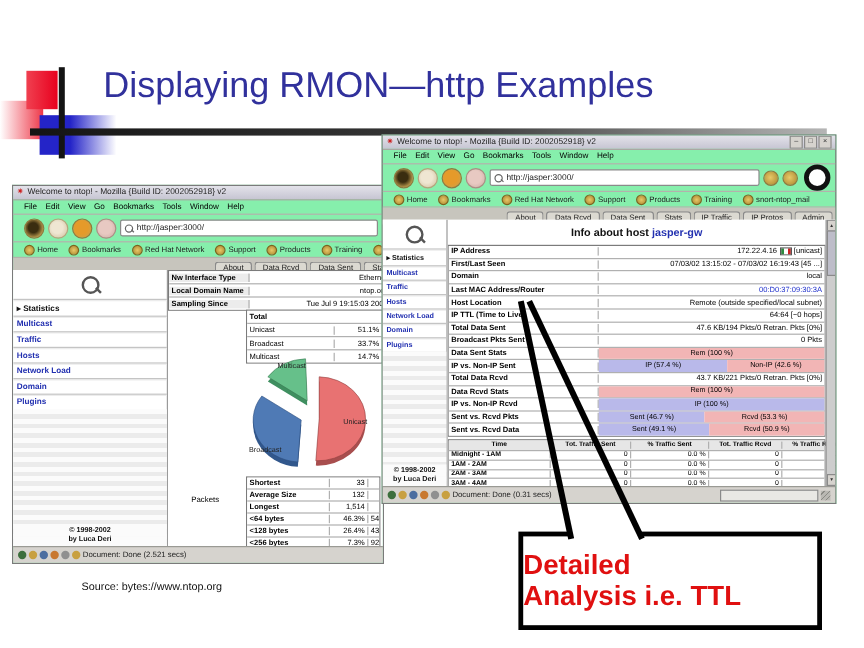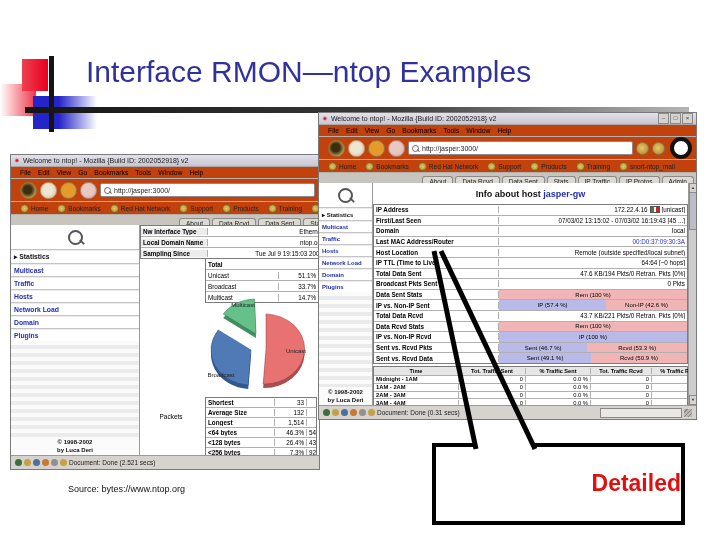--- a/index.html
+++ b/index.html
@@ -11,21 +11,21 @@
   .deco-red-fade{position:absolute;left:0;top:84px;width:36px;height:32px;
     background:linear-gradient(270deg,rgba(235,20,40,.85),rgba(255,255,255,0))}
   .deco-blue{position:absolute;left:33px;top:96px;width:64px;height:33px;
     background:linear-gradient(90deg,#2424c8 40%,rgba(255,255,255,0))}
   .deco-vbar{position:absolute;left:49px;top:56px;width:5px;height:76px;background:#141414}
   .deco-hbar{position:absolute;left:25px;top:107px;width:664px;height:6px;
     background:linear-gradient(90deg,#141414,#3a3a3a 55%,#b5b5b5)}
   .slide-title{position:absolute;left:86px;top:55px;font-size:30px;color:#31319c;letter-spacing:0}
   .source-note{position:absolute;left:68px;top:484px;font-size:9px;color:#111}
   
-  .window{position:absolute;background:#c2410c;border:1px solid #7a7a7a}
+  .window{position:absolute;background:#86efac;border:1px solid #7a7a7a}
   .titlebar{height:11px;background:linear-gradient(#e3e2ea,#c6c5d2);display:flex;align-items:center;
     padding:0 3px;font-size:7px;color:#222;white-space:nowrap;overflow:hidden;border-bottom:1px solid #a9a8a2}
   .moz-icon{color:#cc2222;font-size:7px;margin-right:3px;line-height:7px}
   .winbtns{margin-left:auto;display:flex}
   .winbtns span{width:9px;height:9px;border:1px solid #8a8a8a;background:#d6d3ce;font-size:6px;
     line-height:8px;text-align:center;margin-left:1px;color:#333}
   .menubar{height:11px;display:flex;gap:7px;align-items:center;font-size:6.8px;padding-left:9px;
     border-bottom:1px solid #b3b2ac;white-space:nowrap;overflow:hidden}
   .navbar{height:22px;display:flex;align-items:center;gap:3px;padding:0 4px 0 9px;
     border-bottom:1px solid #b3b2ac;position:relative}
@@ -80,35 +80,35 @@
   .flag{display:inline-block;width:8px;height:5px;border:1px solid #555;
     background:linear-gradient(90deg,#2e8b3e 0 33%,#fff 33% 66%,#cc2222 66%);vertical-align:middle;margin:0 2px}
   .seg{display:flex;align-items:center;justify-content:center;font-size:6px;height:100%;overflow:hidden;white-space:nowrap}
   .scrollv{position:absolute;top:0;bottom:0;right:0;width:7px;background:#cdcdcd;border-left:1px solid #9a9a9a}
   .sbtn{position:absolute;left:0;width:6px;height:8px;background:#d6d3ce;border:1px solid #8a8a8a;
     font-size:4px;line-height:7px;text-align:center;color:#333}
   .sthumb{position:absolute;left:0;top:9px;width:6px;height:36px;background:#bdbdc9;border:1px solid #8a8a8a}
   .pielabel{font-size:6px;fill:#222}
   
   .callout{position:absolute;left:432px;top:443px;width:245px;height:74px;background:#fff;
-    border:4px solid #000;display:flex;flex-direction:column;align-items:flex-end;justify-content:center;z-index:30}
+    border:4px solid #000;display:flex;flex-direction:column;align-items:flex-start;justify-content:center;z-index:30}
   .callout div{font-size:23px;font-weight:bold;color:#e01010;line-height:1.12}
   .notch{position:absolute;left:476px;top:441px;width:57px;height:7px;background:#fff;z-index:31}
   .arrowsvg{position:absolute;left:0;top:0;z-index:32;pointer-events:none}
   .z5{z-index:5}.z10{z-index:10}
 </style>
 </head>
 <body>
 
 <div class="deco-red-fade"></div>
 <div class="deco-red"></div>
 <div class="deco-blue"></div>
 <div class="deco-vbar"></div>
 <div class="deco-hbar"></div>
-<div class="slide-title">Interface RMON—ntop Examples</div>
+<div class="slide-title">Displaying RMON—http Examples</div>
 
 <div class="window z5" style="left:10px;top:154px;width:308px;height:314px">
   <div class="titlebar">
     <span class="moz-icon">✷</span>
     <span>Welcome to ntop! - Mozilla {Build ID: 2002052918} v2</span>
   </div>
   <div class="menubar">
       <span class="menuitem">File</span>
       <span class="menuitem">Edit</span>
       <span class="menuitem">View</span>
@@ -515,20 +515,21 @@
     <span class="sicon" style="background:#909090"></span>
     <span class="sicon" style="background:#c8a040"></span>
     <span>Document: Done (0.31 secs)</span>
     <span class="progressbox"></span>
     <span class="gripicon"></span>
   </div>
 </div>
 
 <div class="callout">
   <div>Detailed</div>
+  <div>Analysis i.e. TTL</div>
 </div>
 <div class="notch"></div>
 <svg class="arrowsvg" width="720" height="540" viewBox="0 0 720 540">
   <line x1="434" y1="251" x2="476" y2="449" stroke="#000" stroke-width="5"></line>
   <line x1="441" y1="251" x2="535" y2="449" stroke="#000" stroke-width="5"></line>
 </svg>
 
 <div class="source-note">Source: bytes://www.ntop.org</div>
 
 </body></html>

